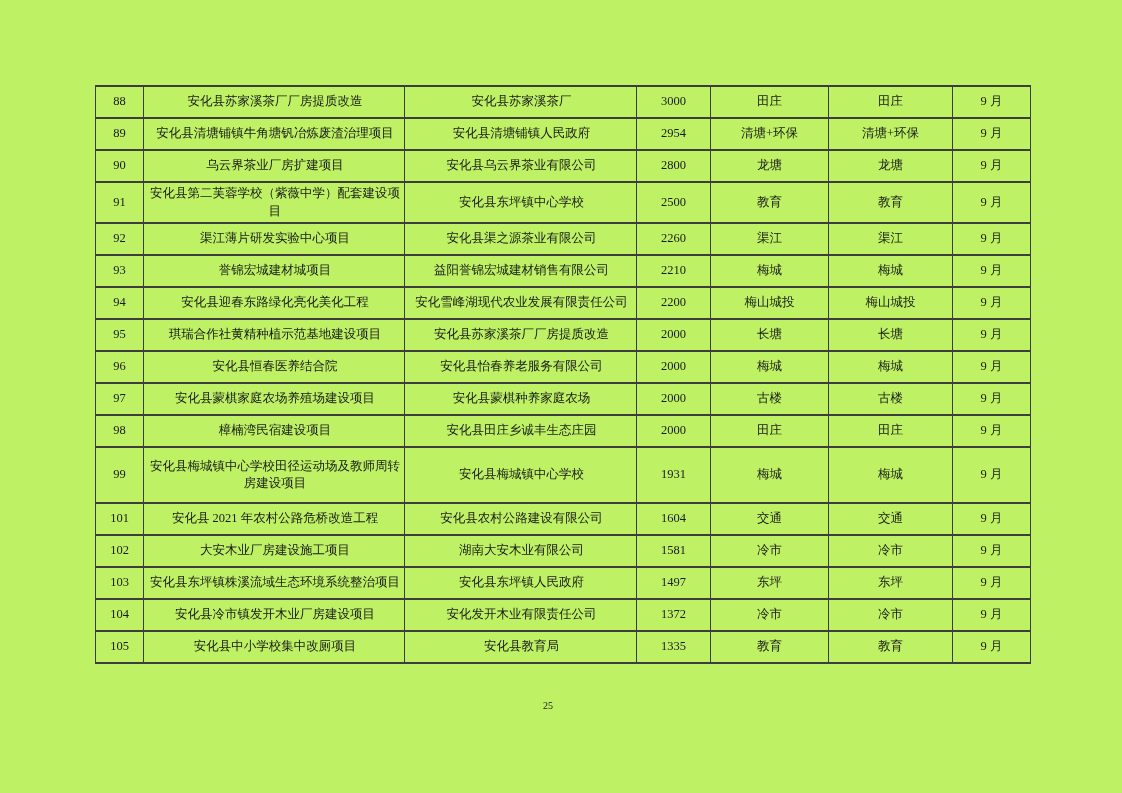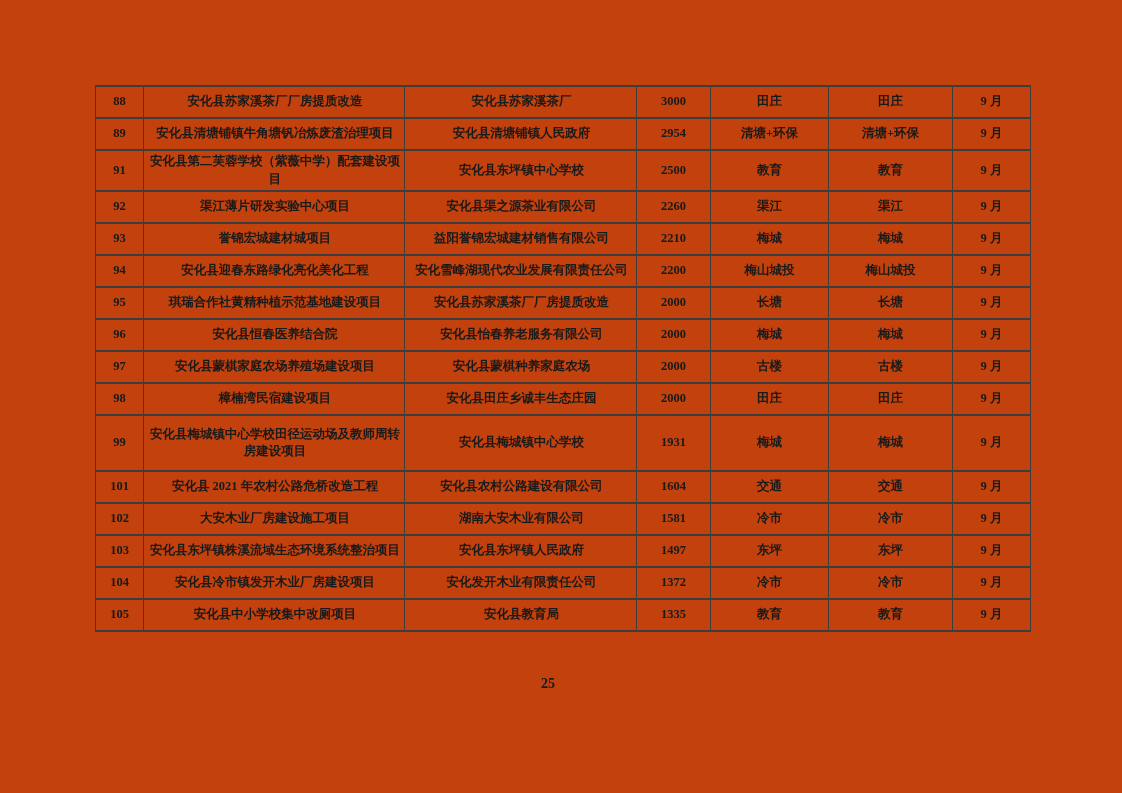--- a/index.html
+++ b/index.html
@@ -8,22 +8,21 @@
     width: 1122px; height: 793px;
     font-family: "Liberation Serif", "DejaVu Serif", serif;
     color: #1a1a1a;
     position: relative;
     overflow: hidden;
   }
   .doc-page {
     position: absolute;
     left: 0; top: 0;
     width: 1122px; height: 793px;
-    background: #c2410c;
-    font-weight: bold;
+    background: #bef264;
   }
   table.project-table {
     position: absolute;
     left: 95px; top: 85px;
     width: 935px;
     border-collapse: collapse;
     table-layout: fixed;
   }
   table.project-table td {
     border: 1px solid #3d3d3d;
@@ -52,24 +51,24 @@
   td.c-unit {
     text-align: center;
   }
   td.c-month {
     text-align: center;
     font-size: 13px;
     margin-top: 38px;
   }
   .page-number {
     position: absolute;
-    left: 0; top: 676px;
+    left: 0; top: 700px;
     width: 1096px;
     text-align: center;
-    font-size: 14px;
+    font-size: 10px;
     color: #1a1a1a;
   }
 </style>
 </head>
 <body>
 
 <div class="doc-page">
 
   <table class="project-table">
     <colgroup>
@@ -94,20 +93,29 @@
         <tr>
           <td class="c-no">89</td>
           <td class="c-project">安化县清塘铺镇牛角塘钒冶炼废渣治理项目</td>
           <td class="c-owner">安化县清塘铺镇人民政府</td>
           <td class="c-amount">2954</td>
           <td class="c-unit">清塘+环保</td>
           <td class="c-unit">清塘+环保</td>
           <td class="c-month">9 月</td>
         </tr>
         <tr>
+          <td class="c-no">90</td>
+          <td class="c-project">乌云界茶业厂房扩建项目</td>
+          <td class="c-owner">安化县乌云界茶业有限公司</td>
+          <td class="c-amount">2800</td>
+          <td class="c-unit">龙塘</td>
+          <td class="c-unit">龙塘</td>
+          <td class="c-month">9 月</td>
+        </tr>
+        <tr>
           <td class="c-no">91</td>
           <td class="c-project">安化县第二芙蓉学校（紫薇中学）配套建设项目</td>
           <td class="c-owner">安化县东坪镇中心学校</td>
           <td class="c-amount">2500</td>
           <td class="c-unit">教育</td>
           <td class="c-unit">教育</td>
           <td class="c-month">9 月</td>
         </tr>
         <tr>
           <td class="c-no">92</td>

